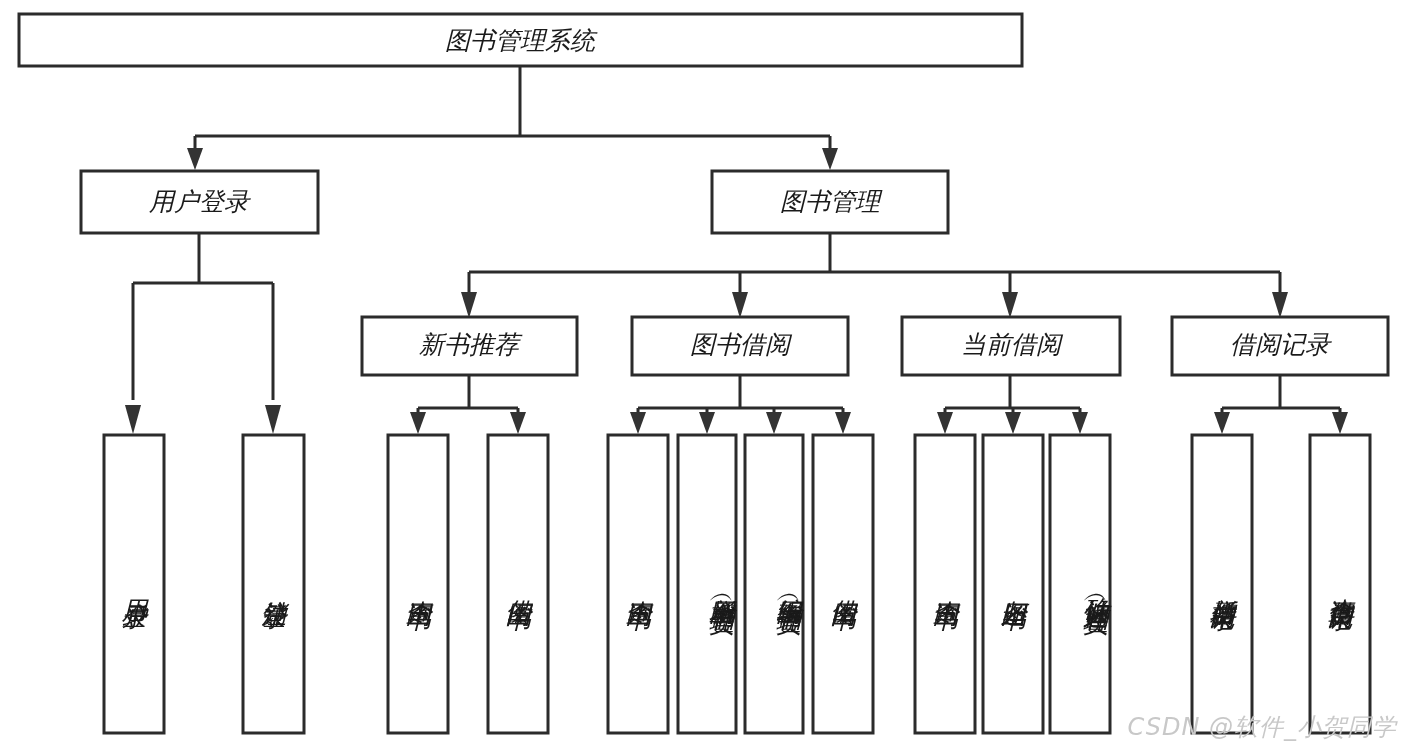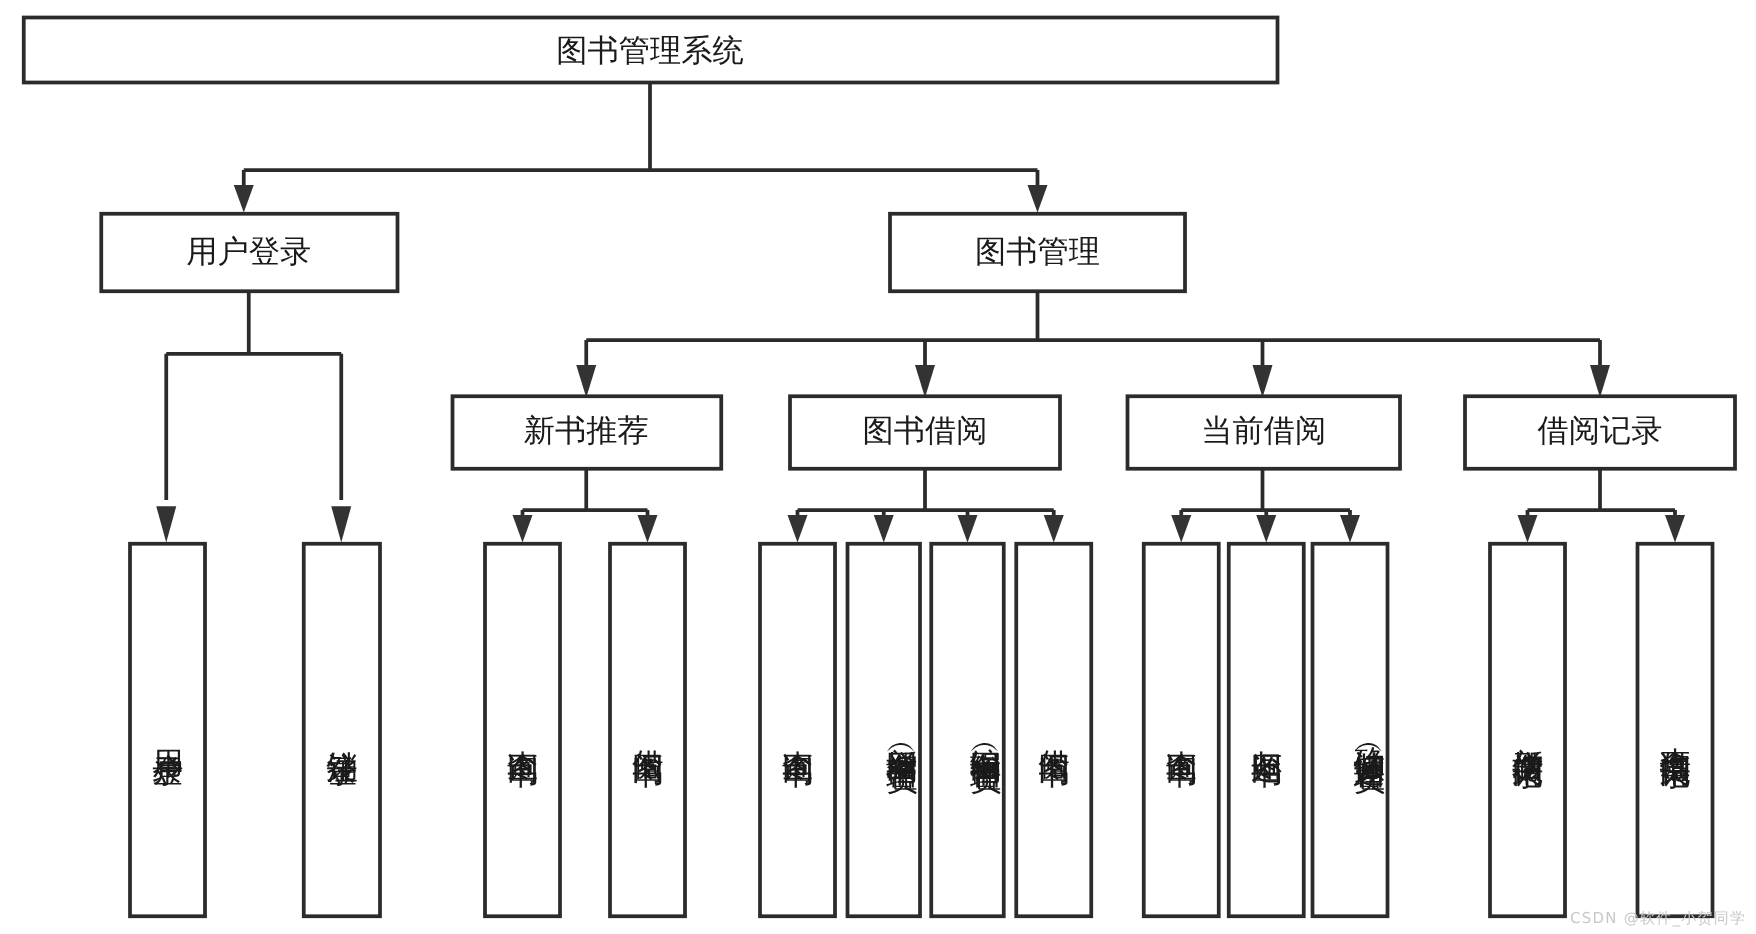--- a/index.html
+++ b/index.html
@@ -12,20 +12,21 @@
     width: 1405px;
     height: 747px;
     font-family: "DejaVu Sans", "Liberation Sans", sans-serif;
     overflow: hidden;
   }
   #diagram-root {
     position: relative;
     width: 1405px;
     height: 747px;
     background: #ffffff;
+    font-style: italic;
   }
   svg.diagram {
     position: absolute;
     top: 0;
     left: 0;
     width: 1405px;
     height: 747px;
   }
   .node-rect {
     fill: #ffffff;
@@ -63,21 +64,21 @@
     color: #1a1a1a;
     white-space: nowrap;
     pointer-events: none;
     text-align: center;
   }
   .watermark {
     position: absolute;
     right: 8px;
     bottom: 4px;
     font-family: "DejaVu Sans", "Liberation Sans", sans-serif;
-    font-size: 12px;
+    font-size: 24px;
     color: #c8c8c8;
     letter-spacing: 1px;
     white-space: nowrap;
     user-select: none;
     text-align: right;
   }
 </style>
 </head>
 <body>
 

